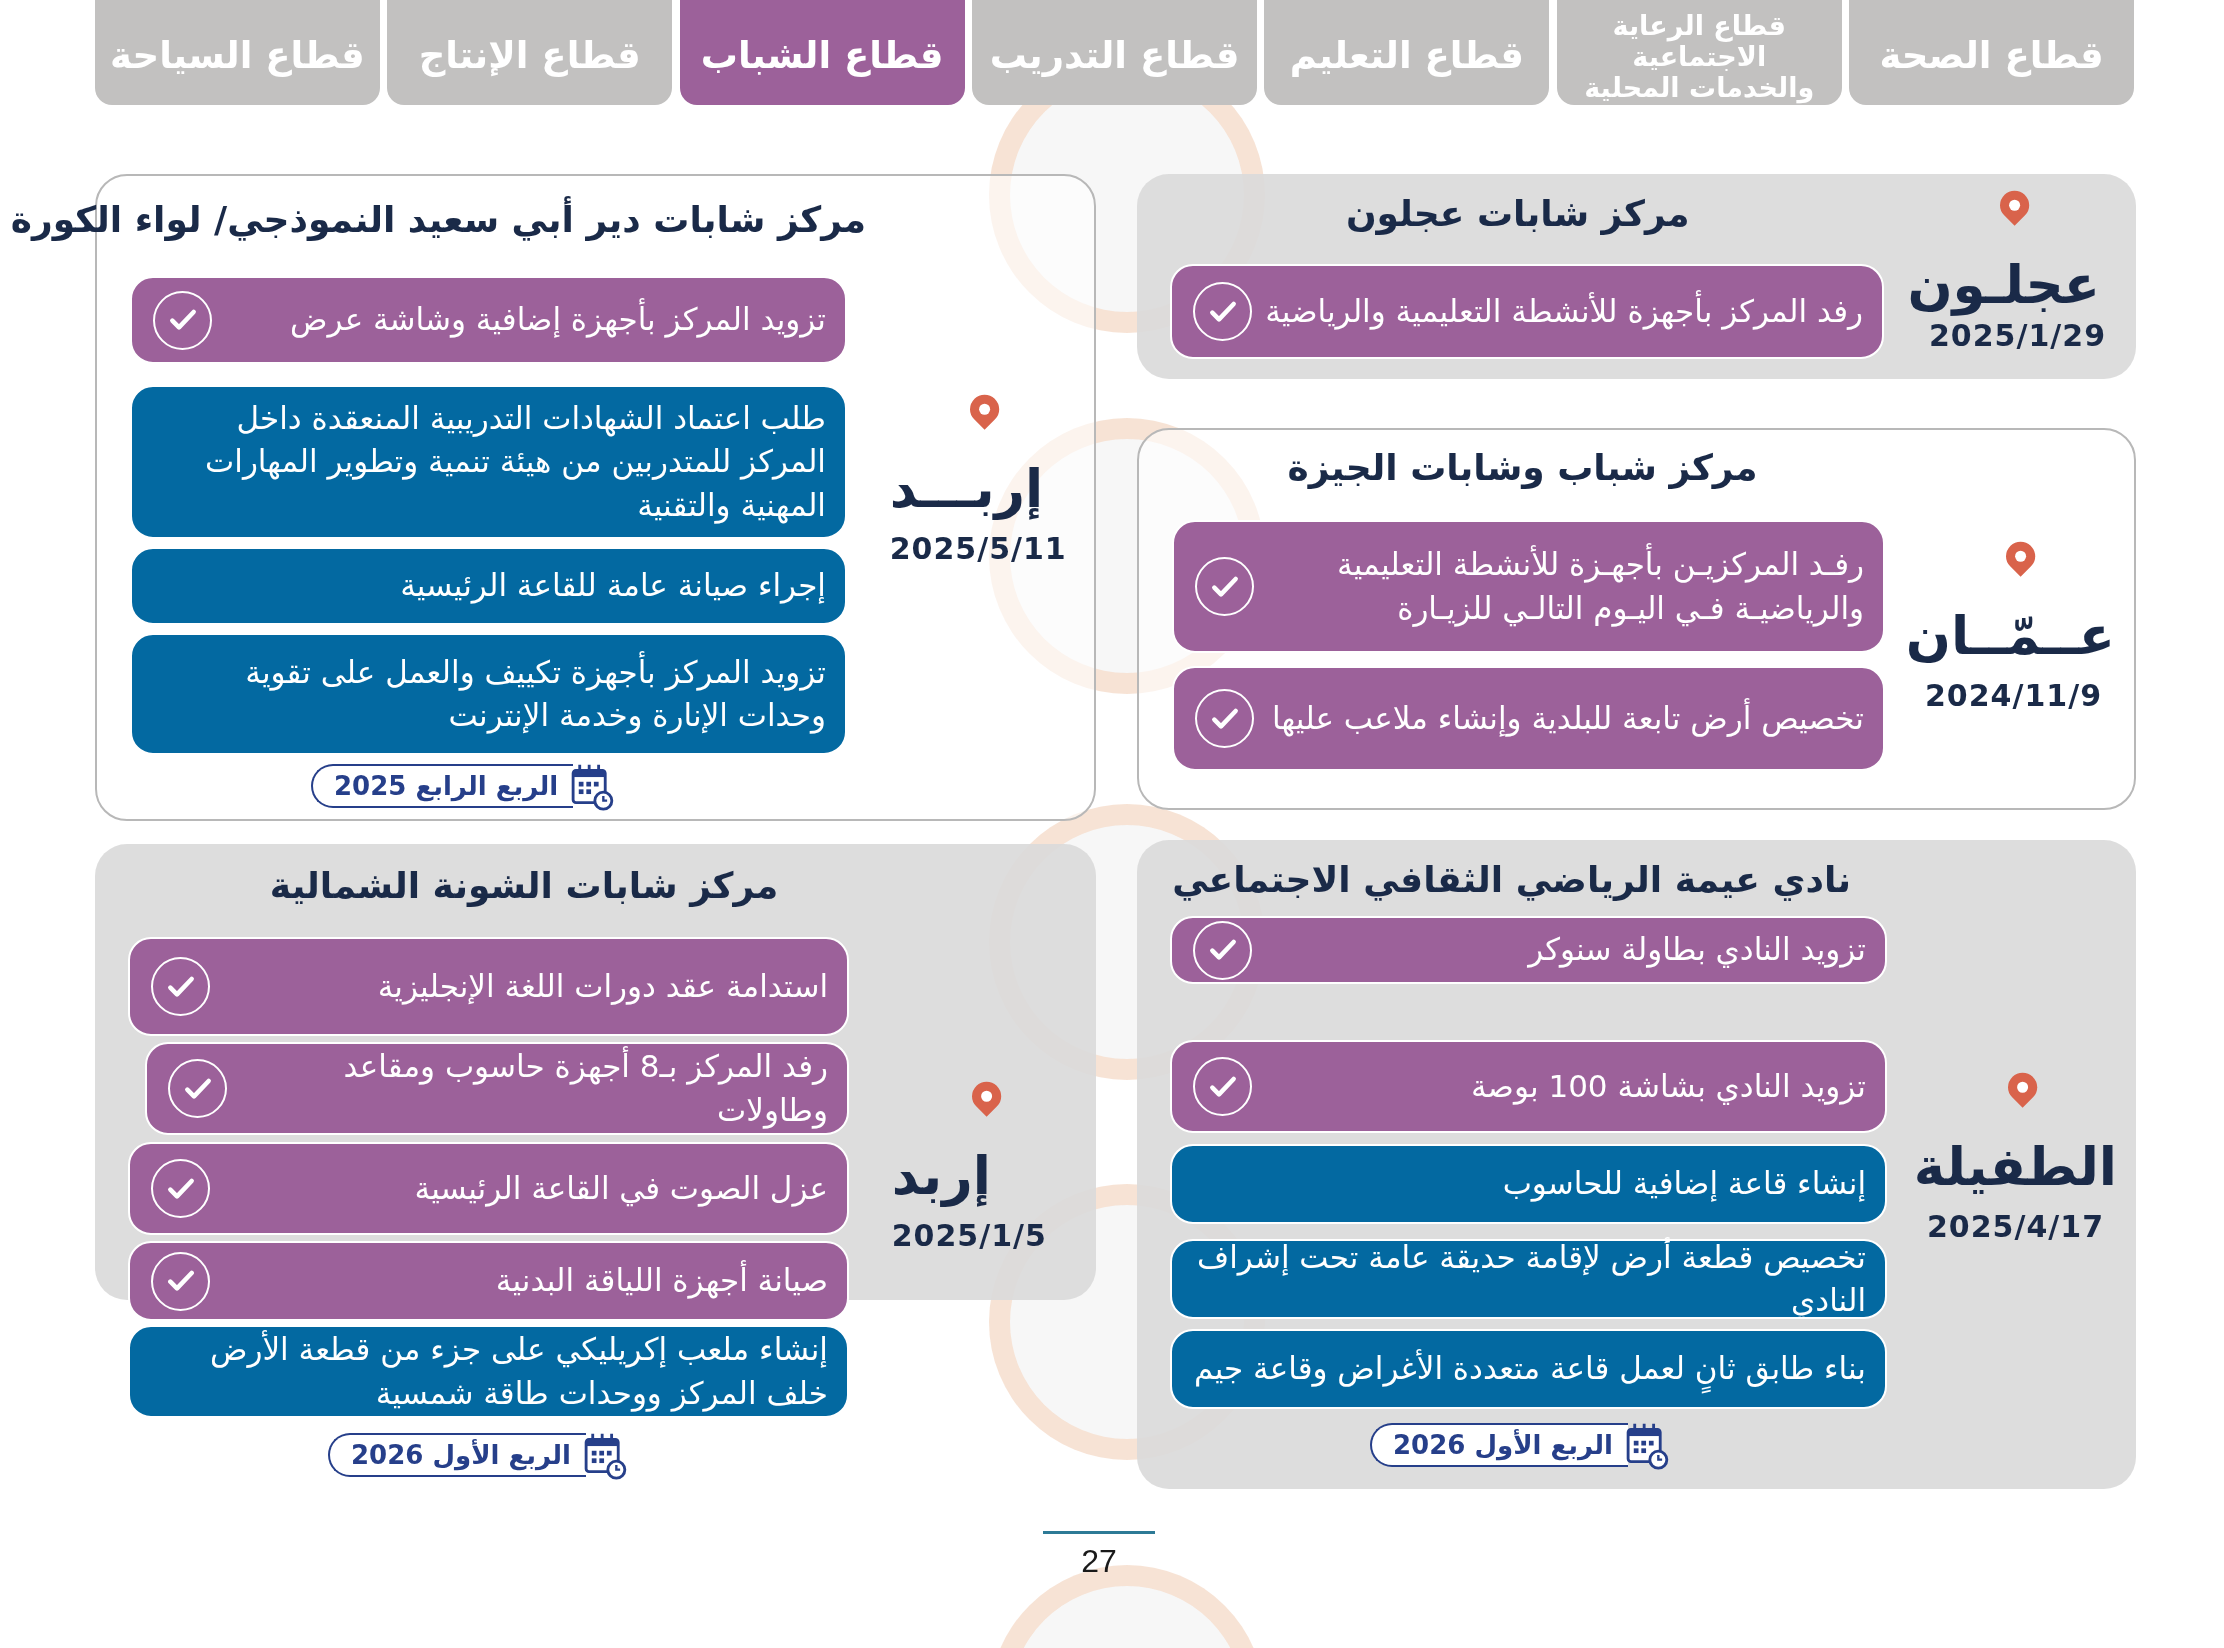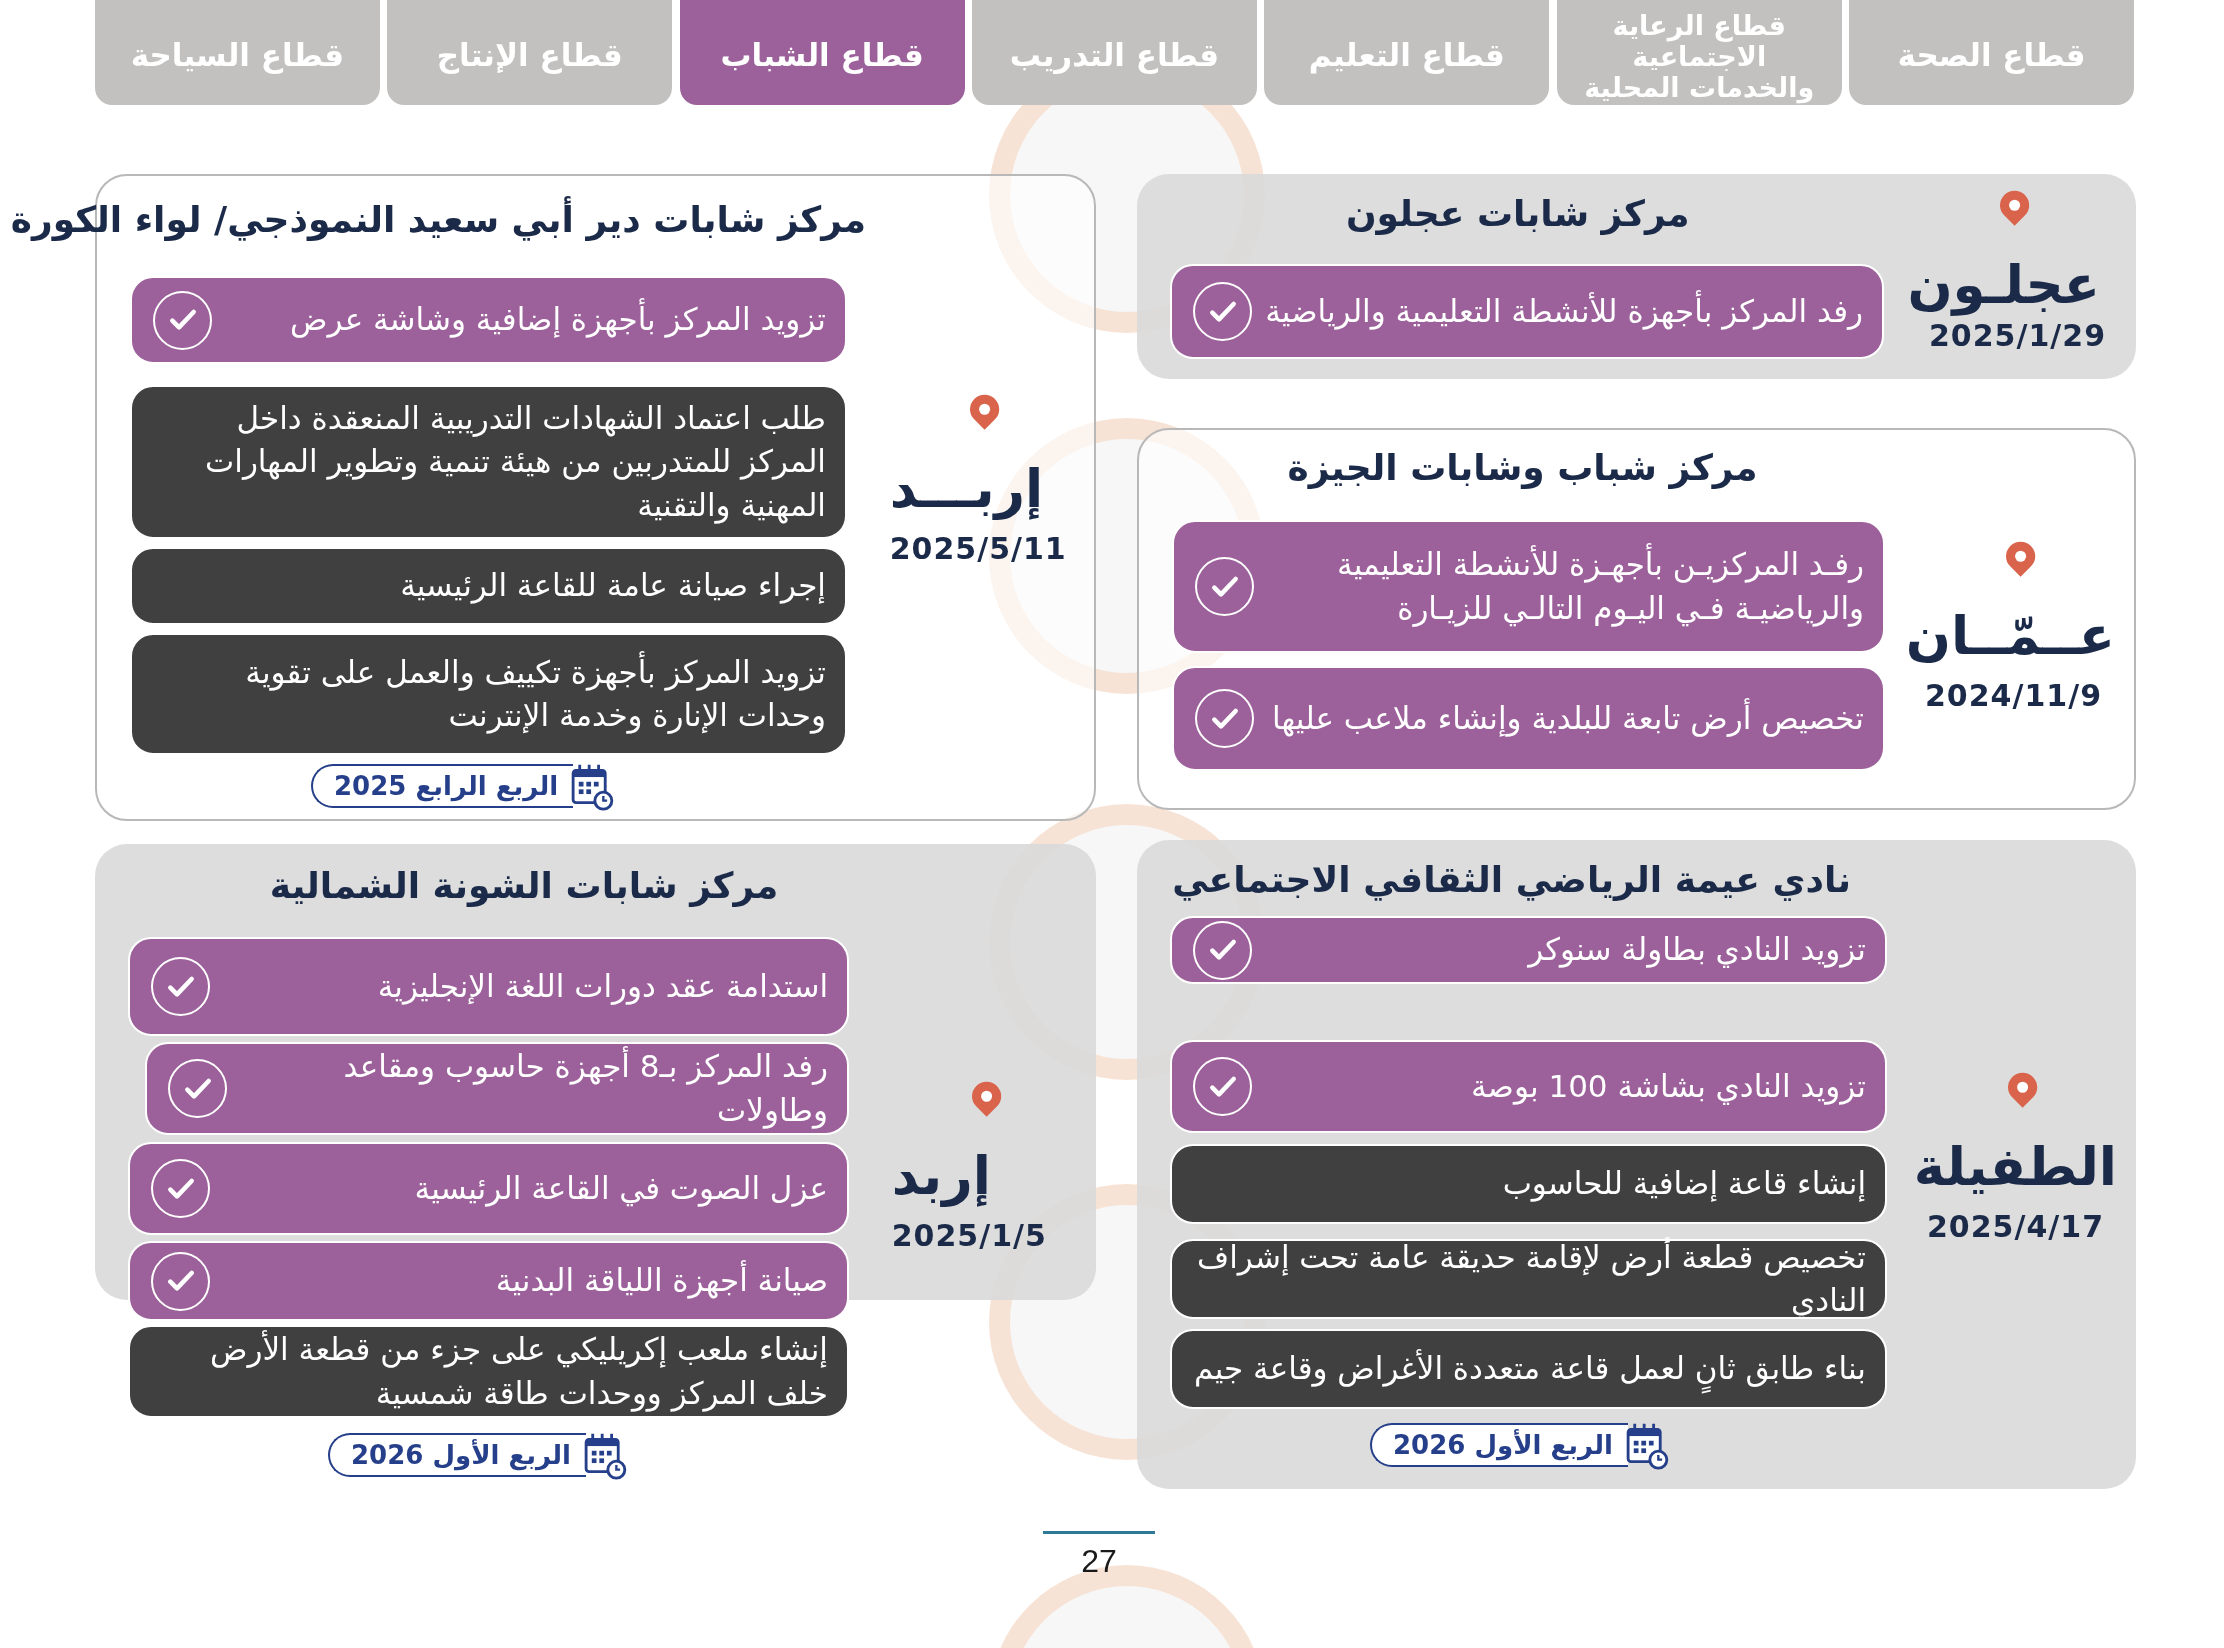--- a/index.html
+++ b/index.html
@@ -5,38 +5,38 @@
   html,body{margin:0;padding:0;}
   body{width:2225px;height:1648px;background:#ffffff;position:relative;overflow:hidden;
        font-family:"DejaVu Sans","Liberation Sans",sans-serif;direction:rtl;}
   
   .wm{position:absolute;pointer-events:none;z-index:0;}
   .wm-clock{width:276px;height:276px;border-radius:50%;border:21px solid rgba(245,190,150,0.35);
             background:rgba(240,240,240,0.55);box-sizing:border-box;}
   
   .tabs{position:absolute;top:0;right:91px;left:95px;height:105px;display:flex;flex-direction:row;gap:7.6px;z-index:2;}
   .tab{flex:1;background:#c2c1c0;border-radius:0 0 17px 17px;display:flex;align-items:center;justify-content:center;
-       color:#ffffff;font-size:31px;font-weight:bold;text-align:center;line-height:1.15;padding:7.6px 9.5px 0;box-sizing:border-box;}
+       color:#ffffff;font-size:37px;font-weight:bold;text-align:center;line-height:1.15;padding:7.6px 9.5px 0;box-sizing:border-box;}
   .tab.small{font-size:27px;}
   .tab.active{background:#9c619a;}
   
   .card{position:absolute;border-radius:32px;box-sizing:border-box;z-index:1;}
   .card.filled{background:rgba(218,218,218,0.92);}
   .card.outline{background:rgba(255,255,255,0.6);border:2.9px solid #b8b8b8;}
   .loc{position:absolute;text-align:left;color:#1a2a48;}
   .pin{width:28.5px;height:28.5px;border-radius:50% 50% 50% 0;background:#d9634b;transform:rotate(-45deg);
        margin:0 auto 36px;position:relative;}
   .pin::after{content:"";position:absolute;width:11.4px;height:11.4px;background:#fff;border-radius:50%;top:8.6px;left:8.6px;}
   .city{font-size:53px;font-weight:bold;line-height:1.1;}
   .date{font-size:30px;font-weight:bold;margin-top:13.3px;letter-spacing:1px;direction:ltr;}
   .title{position:absolute;font-size:36px;font-weight:bold;color:#1a2a48;text-align:center;white-space:nowrap;}
   .item{position:absolute;border-radius:23px;box-sizing:border-box;color:#ffffff;font-size:31px;
         display:flex;align-items:center;padding:0 19px 0 21px;line-height:1.4;border:2.9px solid #ffffff;}
   .item.done{background:#9c619a;}
-  .item.pending{background:#404040;}
+  .item.pending{background:#0369a1;}
   .item .txt{flex:1;text-align:right;}
   .check{width:59px;height:59px;border:2.9px solid #ffffff;border-radius:50%;flex:none;display:flex;align-items:center;justify-content:center;margin-right:9.5px;box-sizing:border-box;}
   .check svg{width:32px;height:32px;}
   .quarter{position:absolute;height:46px;display:flex;align-items:center;direction:rtl;text-align:center;}
   .quarter .cal{width:46px;height:51px;position:relative;margin-left:-3.8px;}
   .quarter .pill{border:2.9px solid #263f8a;border-radius:25px 0 0 25px;border-right:none;height:40px;display:flex;align-items:center;
                  padding:0 15px 0 21px;color:#263f8a;font-size:26px;font-weight:bold;background:#fff;}
   .footer-line{position:absolute;left:1043px;top:1531px;width:112px;height:2.9px;background:#2d7a96;}
   .page-num{position:absolute;left:1043px;top:1543px;width:112px;text-align:center;font-size:32px;color:#1a1a1a;font-family:"Liberation Sans",sans-serif;}
 </style>

